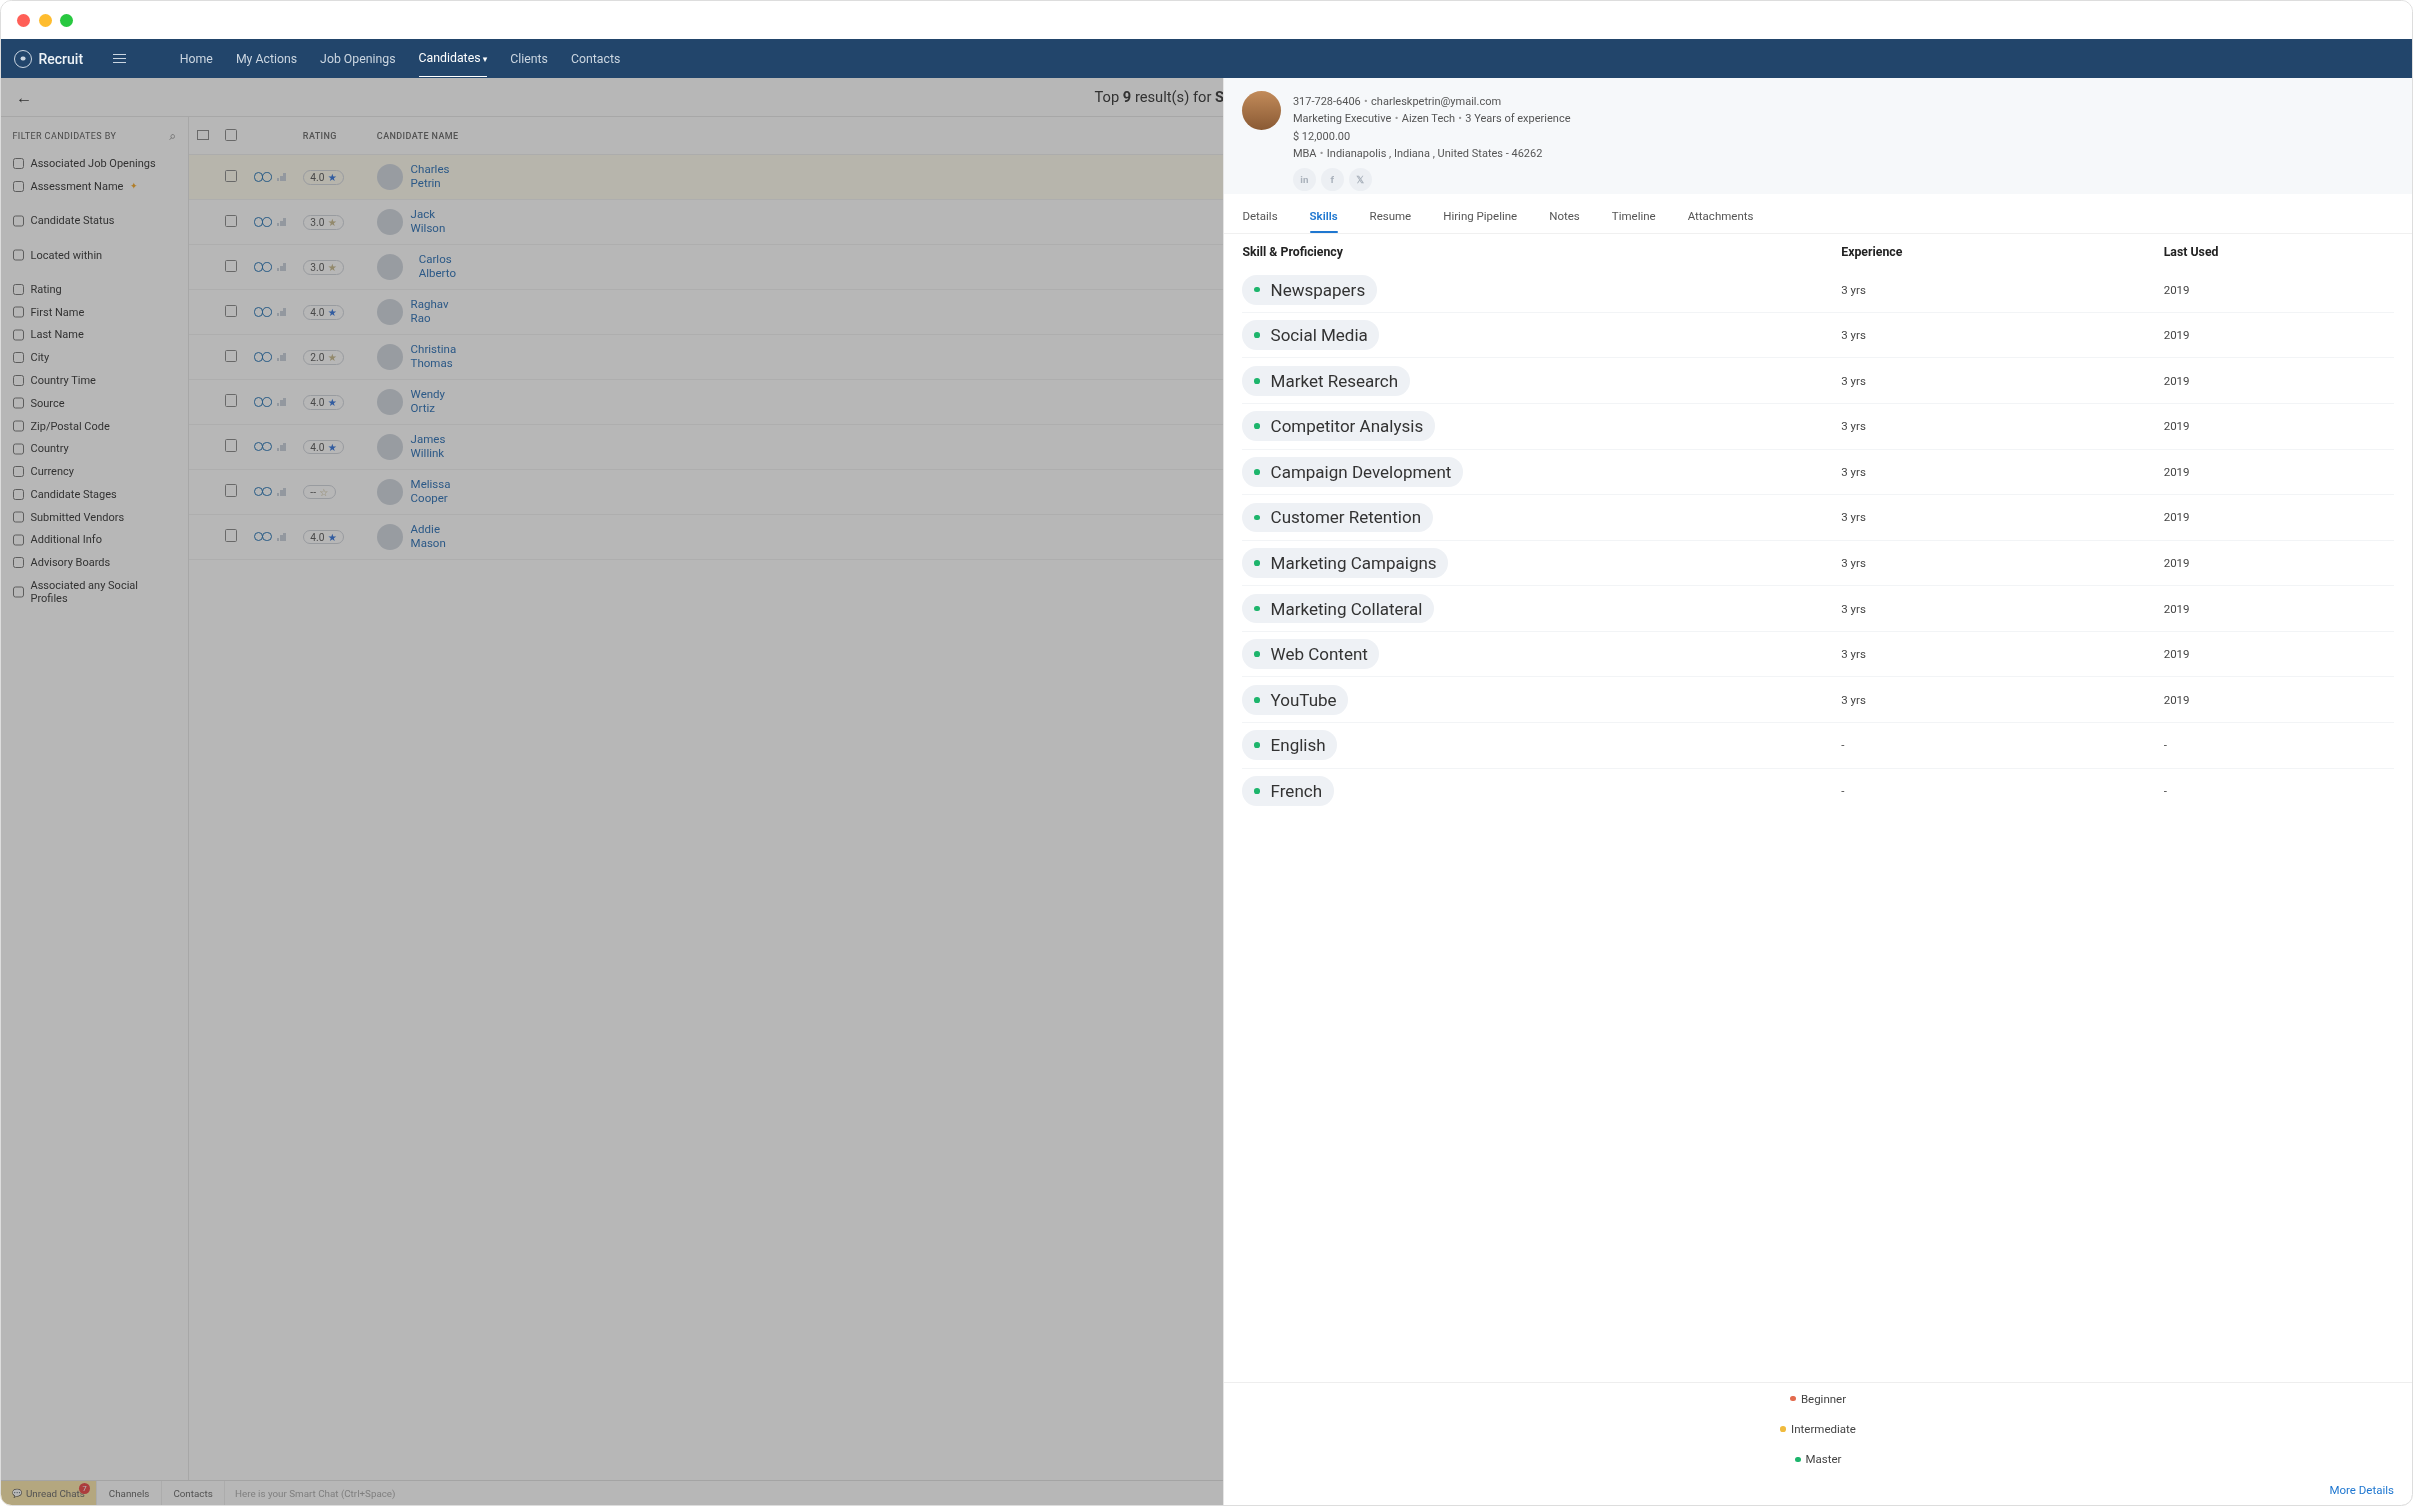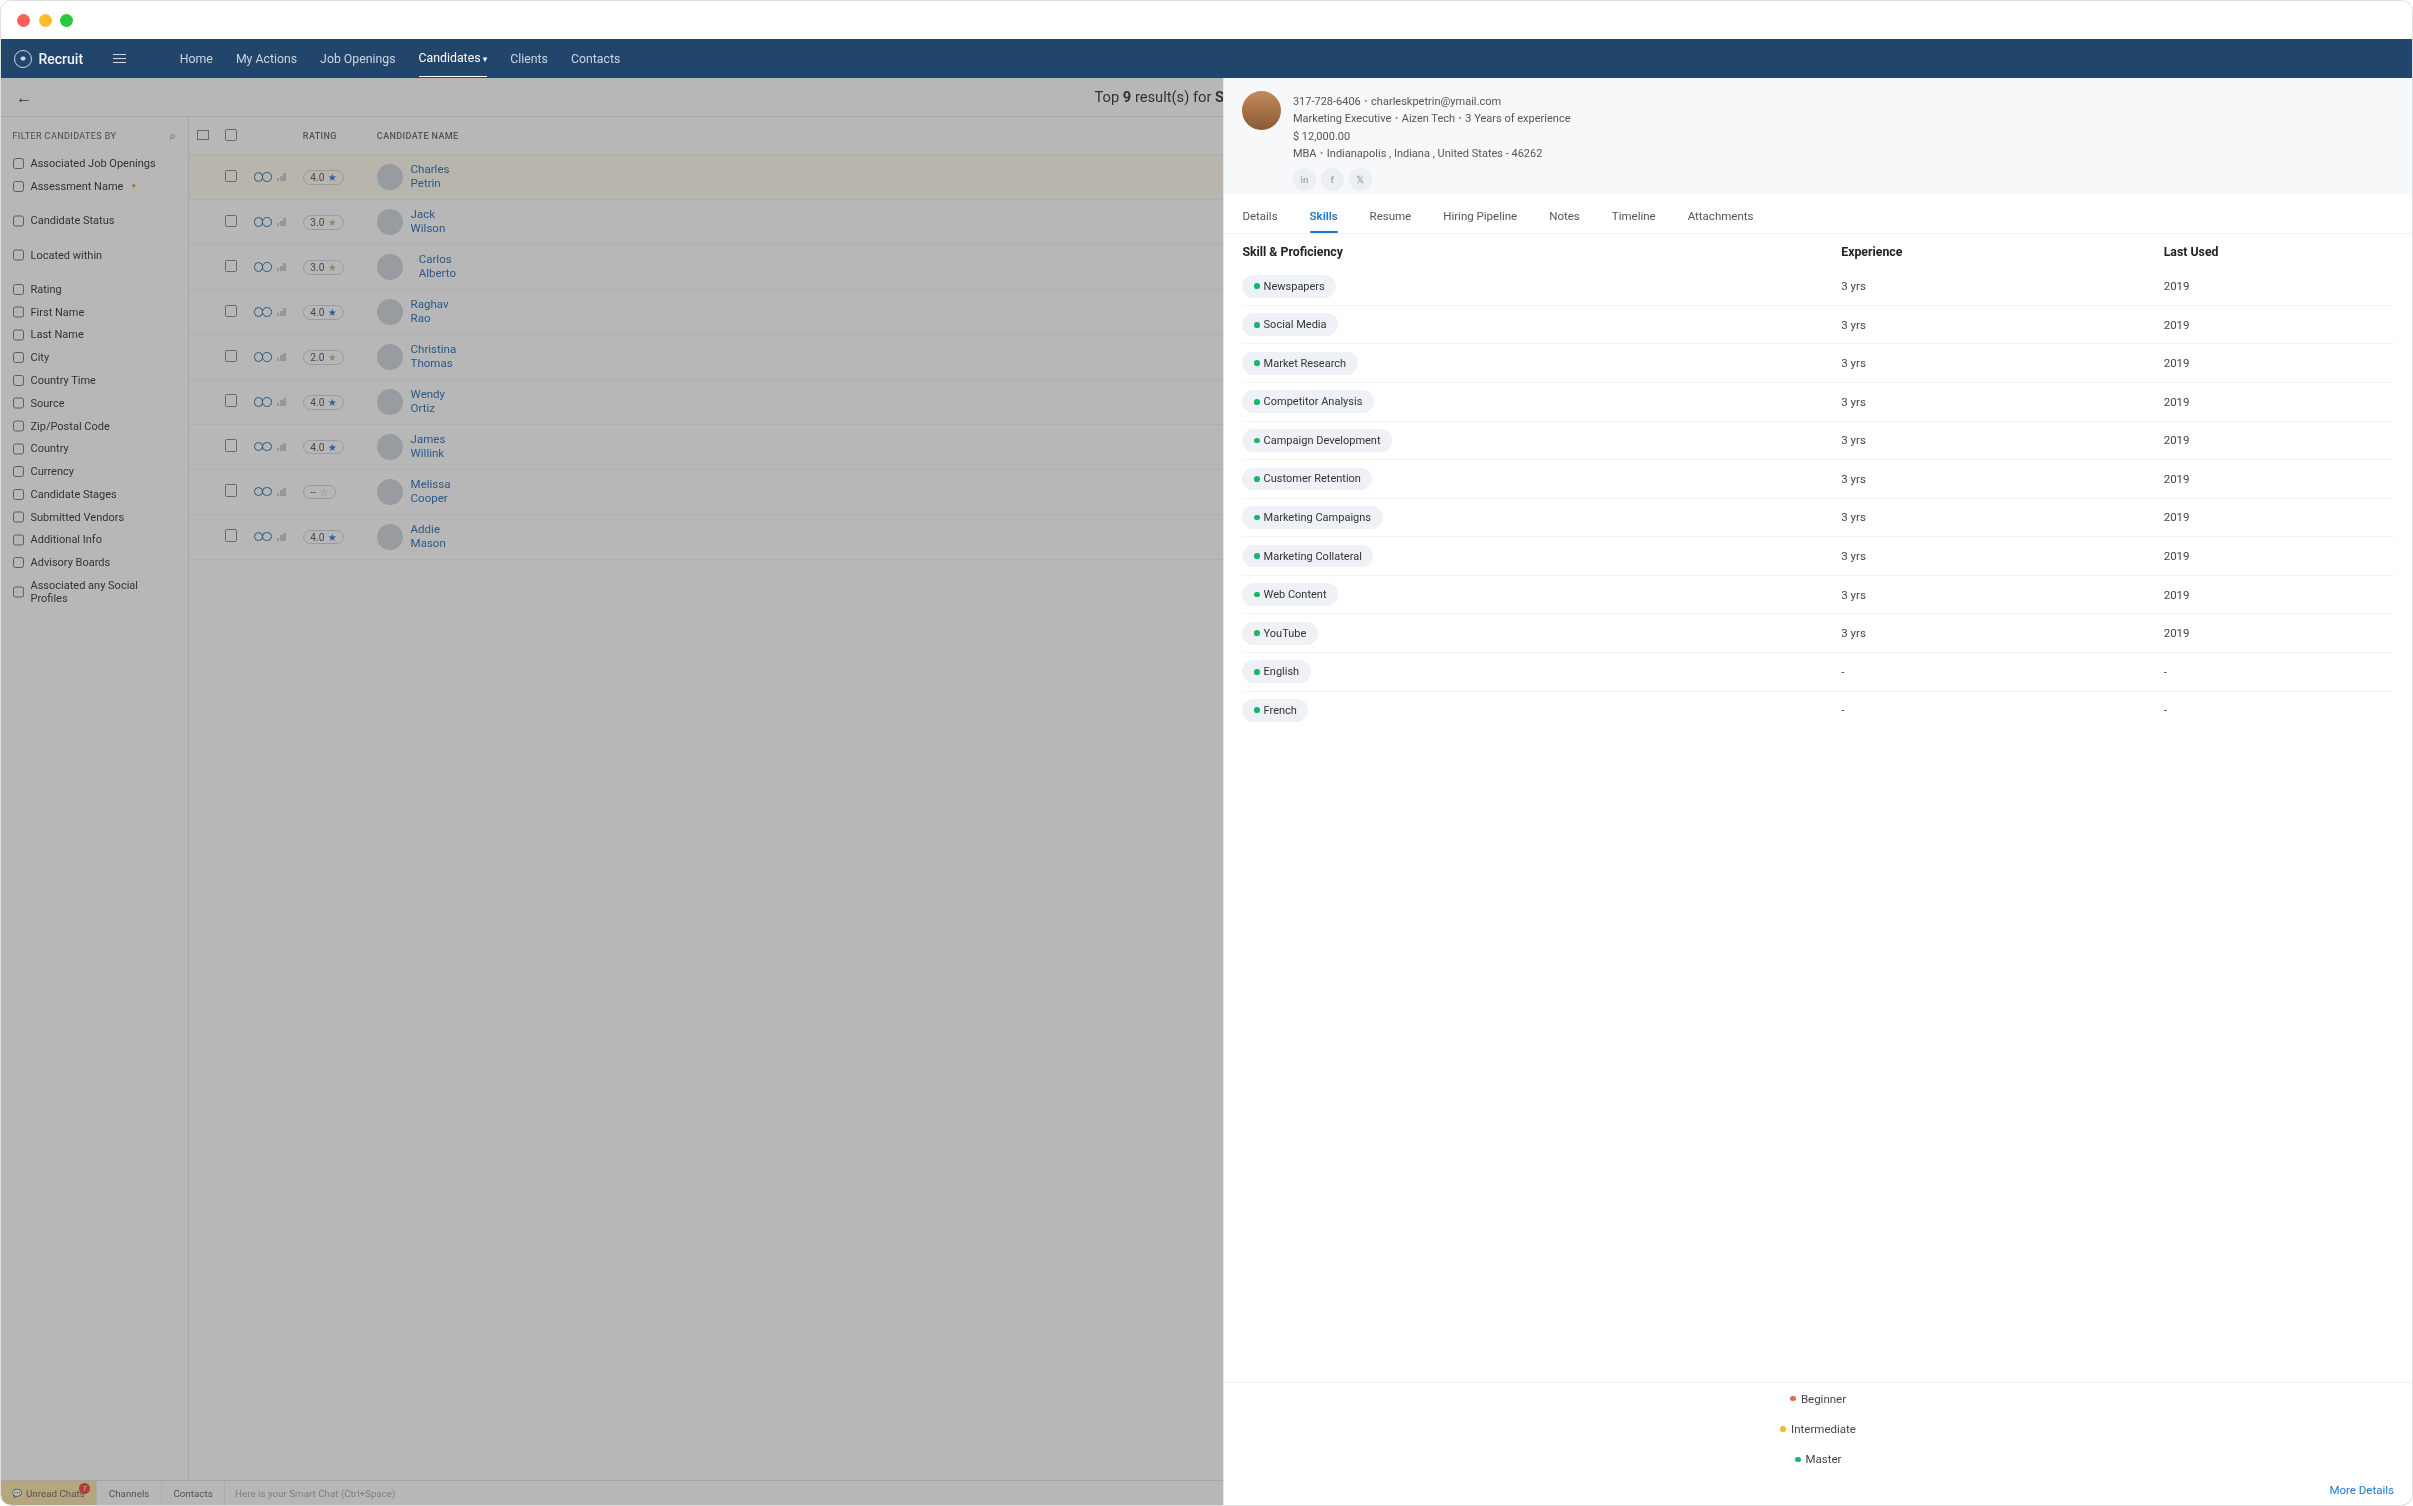--- a/index.html
+++ b/index.html
@@ -93,21 +93,21 @@
   .rp-content { flex:1; overflow-y:auto; padding: 11.5px 18px; }
   .skill-head { display:flex; font-weight:700; font-size:12.3px; color:#222; padding-bottom:8.2px;}
   .skill-head .col1 { flex: 1 1 42%; }
   .skill-head .col2 { flex: 0 0 28%; }
   .skill-head .col3 { flex: 0 0 20%; }
   .skill-row { display:flex; align-items:center; padding:7.4px 0; border-bottom:0.8px solid #f2f4f6;}
   .skill-row:last-child{border-bottom:none;}
   .skill-row .col1 { flex: 1 1 42%; }
   .skill-row .col2 { flex: 0 0 28%; color:#444; font-size:11.5px;margin-left:33px;}
   .skill-row .col3 { flex: 0 0 20%; color:#444; font-size:11.5px;}
-  .skill-pill { display:inline-flex; align-items:center; gap:4px; background:#eef1f5; border-radius:14.7px; padding:4.9px 11.5px; font-size:11px; color:#333;}
+  .skill-pill { display:inline-flex; align-items:center; gap:11px; background:#eef1f5; border-radius:14.7px; padding:4.9px 11.5px; font-size:17px; color:#333;}
   .prof-dot { width:5.7px;height:5.7px;border-radius:50%; }
   .prof-master { background:#1db56c;}
   .prof-inter { background:#f0bb3e;}
   .prof-begin { background:#e36b4e;}
 
   .rp-footer { border-top:0.8px solid #eee; padding: 8.2px 18px; display:flex; align-items:center; gap:16.4px; font-size:11.5px;flex-direction:column;}
   .legend-item { display:flex; align-items:center; gap:4.9px; color:#444;}
   .more-details { margin-left:auto; color:#1f77d0; cursor:pointer;}
 
   

